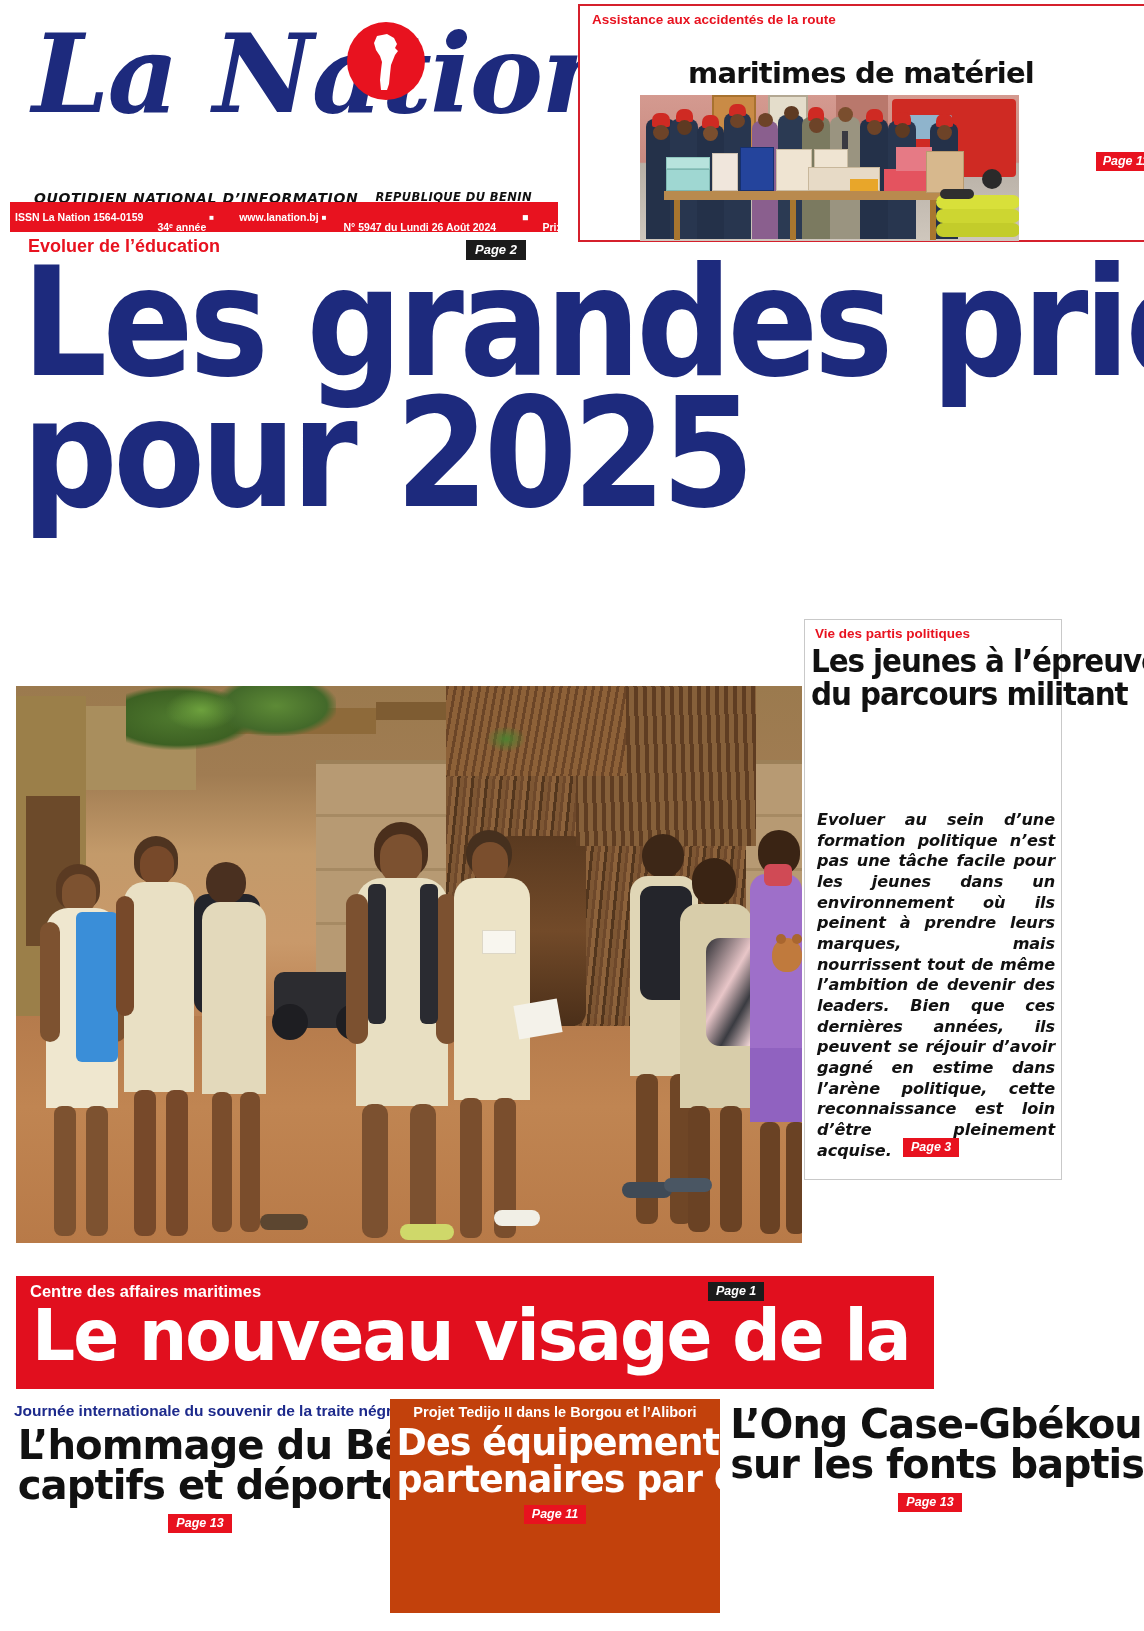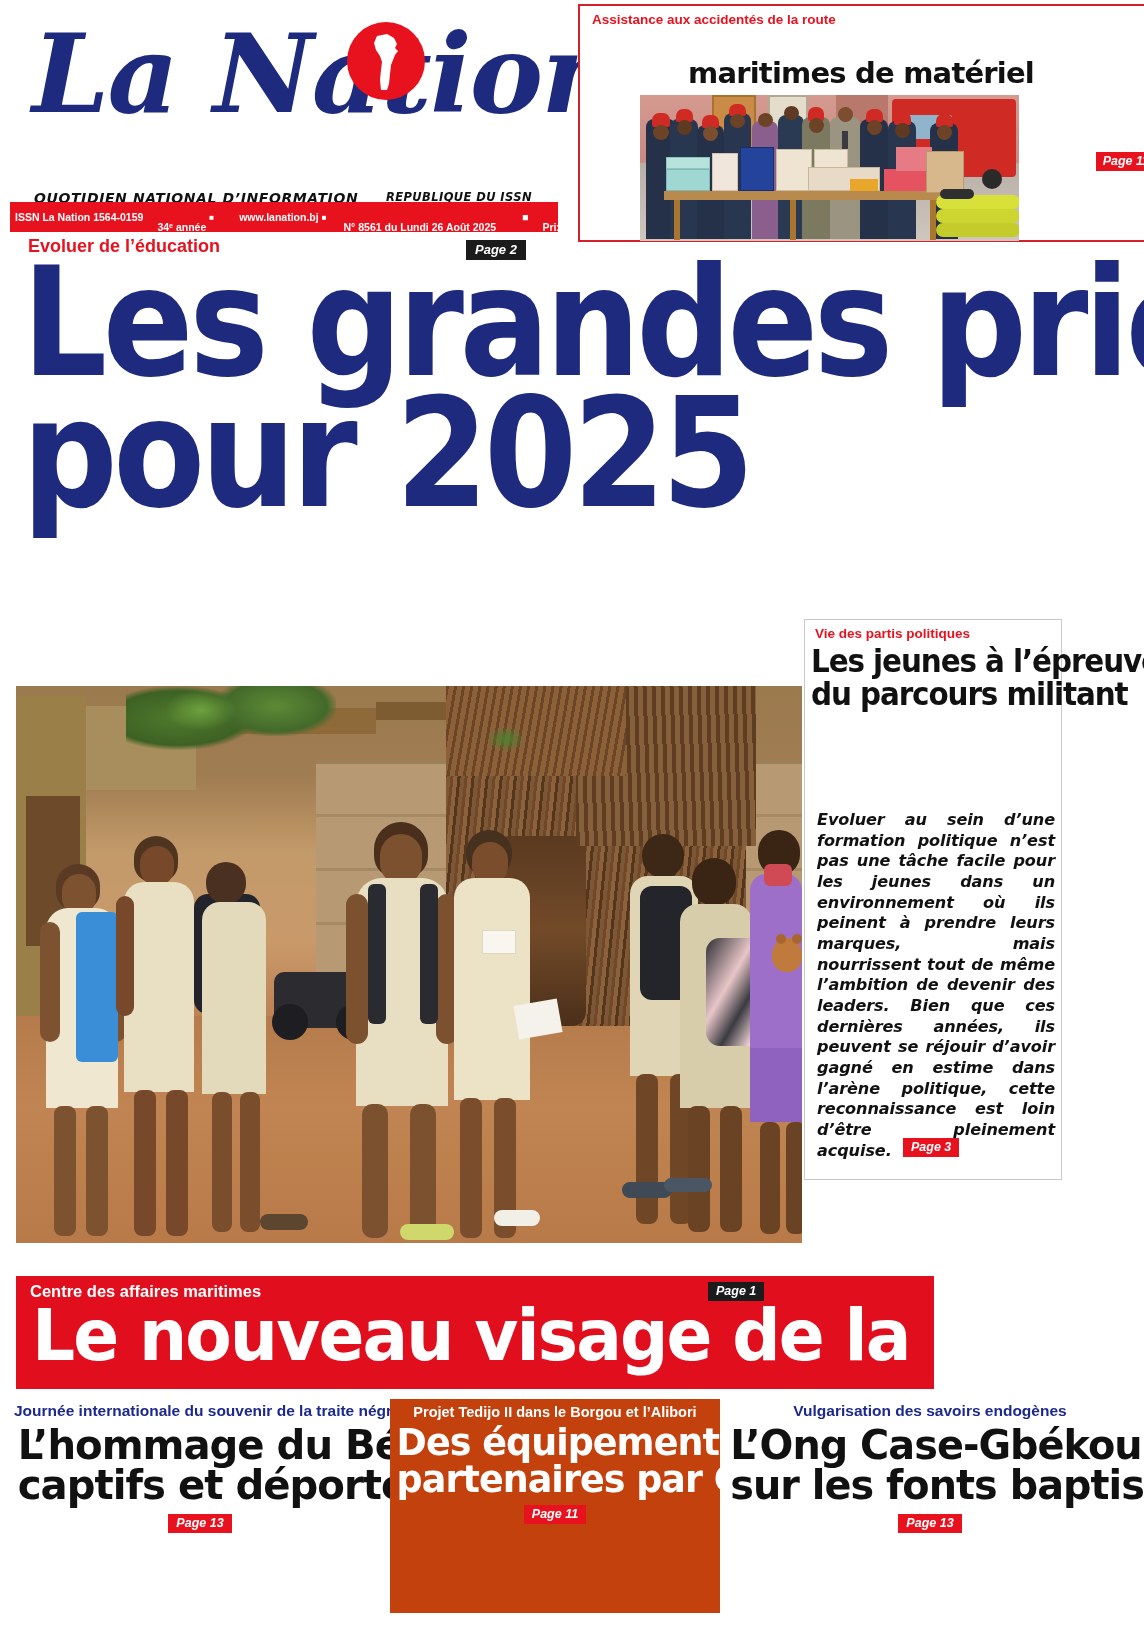--- a/index.html
+++ b/index.html
@@ -326,29 +326,29 @@
 <div class="page">
 
   <div class="masthead">
     <div class="logo-wrap">
       <div class="logo-text">La Nation</div>
       <div class="logo-badge"></div>
       <svg class="benin-map" viewBox="0 0 38 58">
         <path d="M10 2 L20 0 L27 4 L30 10 L28 14 L31 17 L28 21 L26 26 L24 31 L23 40 L22 50 L20 56 L14 56 L13 46 L14 36 L15 28 L13 22 L9 16 L7 9 Z" fill="#ffffff"></path>
       </svg>
       <div class="tagline-left">QUOTIDIEN  NATIONAL  D’INFORMATION</div>
-      <div class="tagline-right">REPUBLIQUE DU ISSN</div>
+      <div class="tagline-right">REPUBLIQUE DU BENIN</div>
     </div>
     <div class="infobar">
       <span class="ib-1">ISSN La Nation 1564-0159</span>
       <span class="ib-3">34ᵉ année</span>
       <span class="ib-sq">■</span>
       <span class="ib-2">www.lanation.bj</span>
       <span class="ib-sq">■</span>
-      <span class="ib-3">N° 8561 du Lundi 26 Août  2025</span>
+      <span class="ib-3">N° 5947 du Lundi 26 Août  2024</span>
       <span class="ib-4">■</span>
       <span class="ib-3">Prix : 300 F CFA</span>
     </div>
   </div>
 
   <div class="topright">
     <div class="tr-kicker">Assistance aux accidentés de la route</div>
     <div class="tr-head">
       <br>
       <span>maritimes de matériel</span>
@@ -568,21 +568,20 @@
     <div class="bc-head">
       <span>Des équipements remis aux</span><br>
       <span>partenaires par Care Bénin/Togo</span>
     </div>
     <div class="bc-pagewrap">
       <span class="bc-page">Page 11</span>
     </div>
   </div>
 
   <div class="botcol bc-right">
-    <div class="bc-kicker">Vulgarisation des savoirs endogènes</div>
     <div class="bc-head">
       <span>L’Ong Case-Gbékoun portée</span><br>
       <span>sur les fonts baptismaux</span>
     </div>
     <div class="bc-pagewrap">
       <span class="bc-page">Page 13</span>
     </div>
   </div>
 
 </div>

